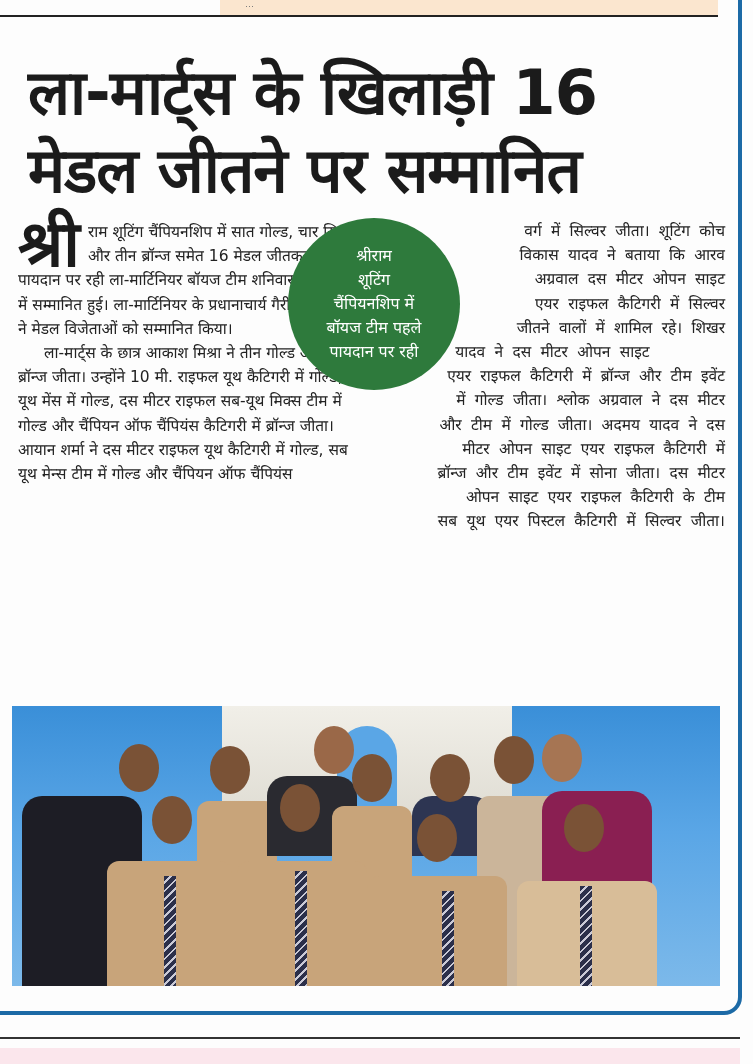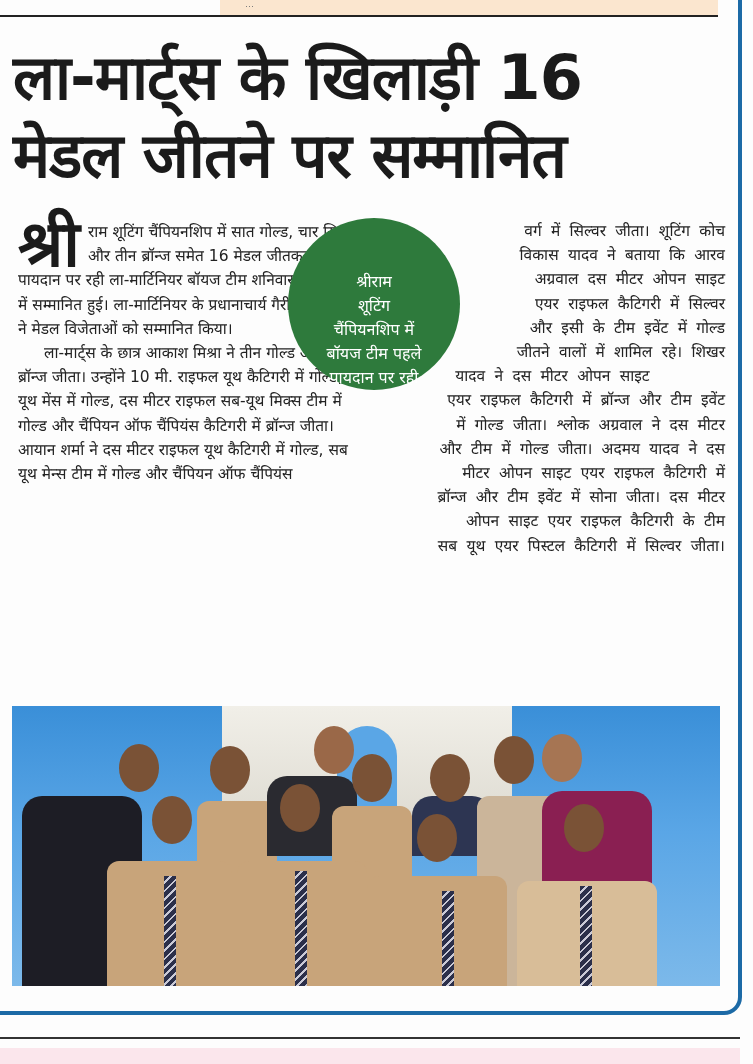--- a/index.html
+++ b/index.html
@@ -3,31 +3,31 @@
 <meta charset="utf-8">
 <style>
   html, body { margin:0; padding:0; }
   body { width:753px; height:1064px; background:#fdfdfd; position:relative; overflow:hidden;
          font-family:"DejaVu Sans", sans-serif; color:#1a1a1a; }
   .top-band { position:absolute; left:220px; top:0; width:498px; height:15px; background:#fbe6cf; }
   .top-band span { display:block; font-size:9px; color:#777; padding-left:25px; line-height:8px; overflow:hidden; height:8px; }
   .top-rule { position:absolute; left:0; top:15px; width:718px; height:2px; background:#222; }
   .frame { position:absolute; left:-10px; top:-10px; width:752px; height:1025px;
            border:4px solid #1c6aa6; border-radius:0 0 18px 0; box-sizing:border-box; }
-  .headline { position:absolute; left:12px; top:38px; width:720px; margin:1px;
+  .headline { position:absolute; left:12px; top:38px; width:720px; margin:16px;
               font-family:"DejaVu Sans", sans-serif; font-weight:bold; font-size:62px;
               line-height:78px; letter-spacing:-1px; color:#1b1b1b; }
   .col { position:absolute; font-size:15.5px; line-height:24.2px; color:#222; }
   .col-left { left:18px; top:220px; width:352px; }
   .col-right { left:380px; top:220px; width:345px; text-align:right;font-family:Liberation Mono, monospace; }
   .col p { margin:0; }
   .dropcap { float:left; font-size:64px; line-height:48px; font-weight:bold; margin:0 8px 0 0; color:#1b1b1b; }
   .indent { text-indent:26px; }
   .callout { position:absolute; left:288px; top:218px; width:172px; height:172px; border-radius:50%;
-             background:#2e7a3c; color:#fff; display:flex; align-items:flex-end; justify-content:center;
+             background:#2e7a3c; color:#fff; display:flex; align-items:center; justify-content:center;
              text-align:center; font-size:16px; line-height:24px; }
   .photo { position:absolute; left:12px; top:706px; width:708px; height:280px; overflow:hidden;
            background:linear-gradient(180deg,#3a8fd8 0%,#5aa6e6 45%,#7cb9ea 100%); }
   .building { position:absolute; left:210px; top:0; width:290px; height:150px;
               background:linear-gradient(180deg,#f1efe8,#d9d6cc); }
   .building .arch { position:absolute; left:115px; top:20px; width:60px; height:80px; background:#5aa6e6; border-radius:30px 30px 0 0; }
   .head { position:absolute; width:40px; height:48px; border-radius:50%; background:#7a5236; }
   .shirt { position:absolute; background:#c8a47a; border-radius:12px 12px 0 0; }
   .tie { position:absolute; width:12px; background:repeating-linear-gradient(135deg,#2b2f4a 0 4px,#c9c9d6 4px 6px); }
   .gown { position:absolute; background:#1d1d25; border-radius:20px 20px 0 0; }
@@ -61,21 +61,20 @@
     <span>बॉयज टीम पहले</span><br>
     <span>पायदान पर रही</span>
   </div>
 </div>
 
 <div class="col col-right">
   <p>वर्ग में सिल्वर जीता। शूटिंग कोच</p>
   <p>विकास यादव ने बताया कि आरव</p>
   <p>अग्रवाल दस मीटर ओपन साइट</p>
   <p>एयर राइफल कैटिगरी में सिल्वर</p>
-  <p>और इसी के टीम इवेंट में गोल्ड</p>
   <p>जीतने वालों में शामिल रहे। शिखर</p>
   <p style="text-align:center">यादव ने दस मीटर ओपन साइट</p>
   <p>एयर राइफल कैटिगरी में ब्रॉन्ज और टीम इवेंट</p>
   <p>में गोल्ड जीता। श्लोक अग्रवाल ने दस मीटर</p>
   <p>और टीम में गोल्ड जीता। अदमय यादव ने दस</p>
   <p>मीटर ओपन साइट एयर राइफल कैटिगरी में</p>
   <p>ब्रॉन्ज और टीम इवेंट में सोना जीता। दस मीटर</p>
   <p>ओपन साइट एयर राइफल कैटिगरी के टीम</p>
   <p>सब यूथ एयर पिस्टल कैटिगरी में सिल्वर जीता।</p>
 </div>

